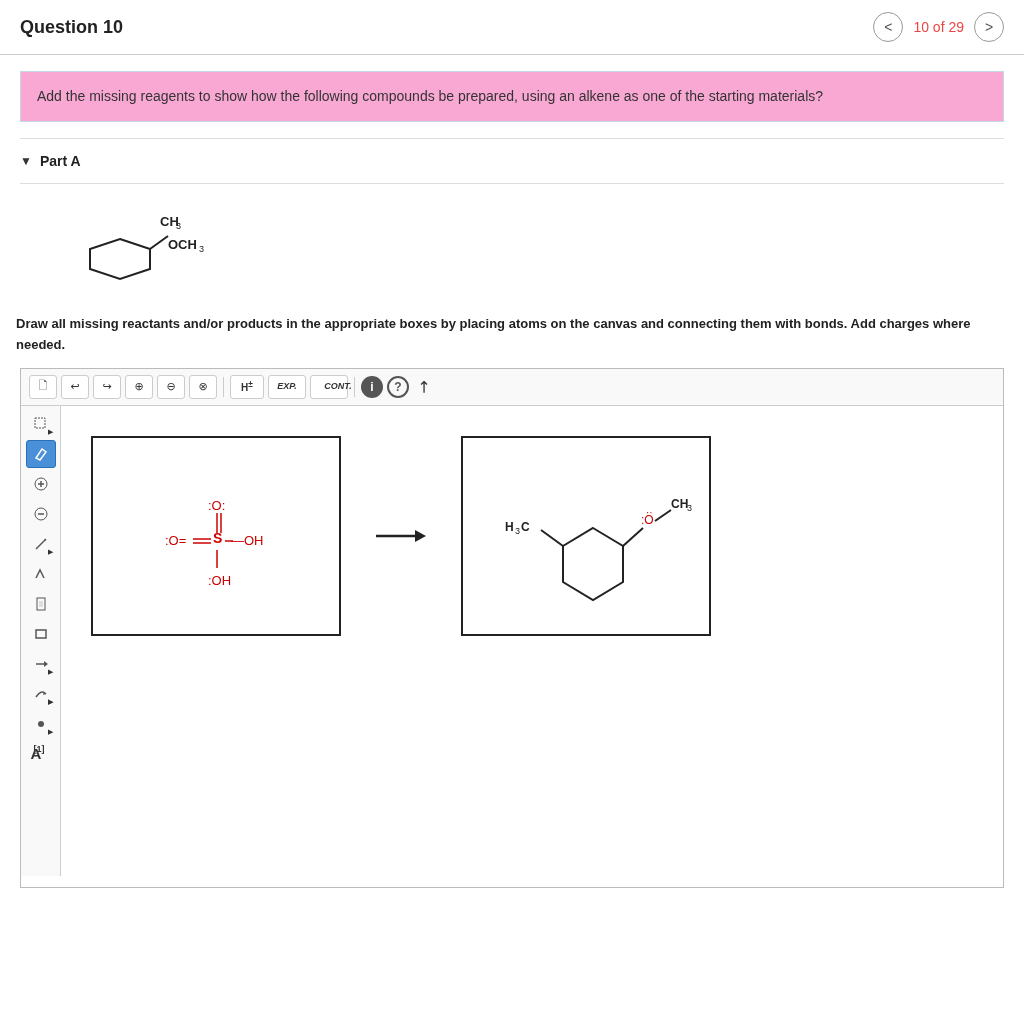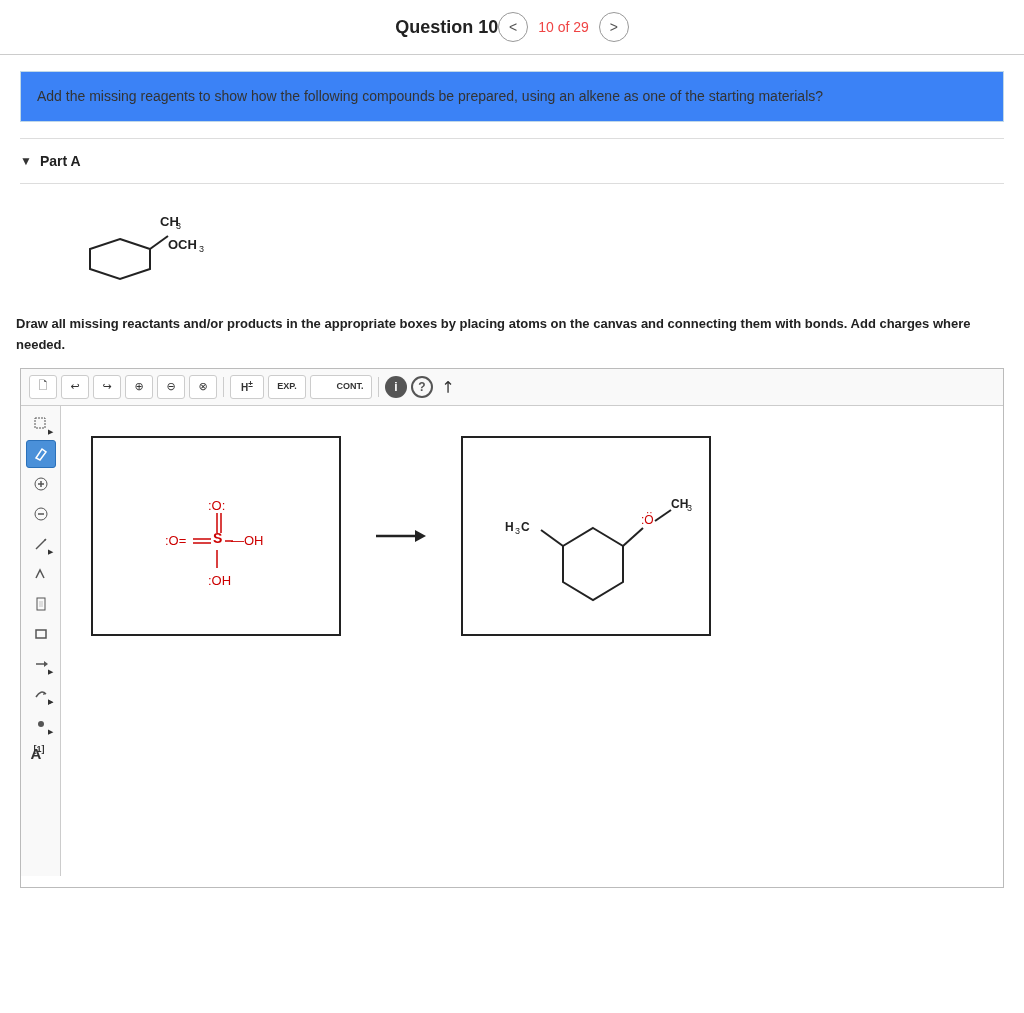--- a/index.html
+++ b/index.html
@@ -2,21 +2,21 @@
 <html><head>
   <meta charset="utf-8">
   <style>
     * { box-sizing: border-box; margin: 0; padding: 0; }
     body { font-family: Arial, sans-serif; background: #fff; color: #222; font-size: 14px; }
 
     
     .header {
       display: flex;
       align-items: center;
-      justify-content: center;
+      justify-content: space-between;
       padding: 12px 20px;
       border-bottom: 1px solid #ccc;
     }
     .header-title {
       font-size: 18px;
       font-weight: bold;
     }
     .nav-controls {
       display: flex;
       align-items: center;
@@ -36,21 +36,21 @@
       color: #555;
     }
     .nav-counter {
       font-size: 14px;
       color: #ef4444;
     }
 
     
     .prompt-box {
       margin: 16px 20px;
-      background: #3b82f6;
+      background: #f9a8d4;
       border: 1px solid #c0d8e8;
       padding: 14px 16px;
       font-size: 14px;
       line-height: 1.5;
       color: #333;
     }
 
     
     .part-section {
       margin: 10px 20px;
@@ -115,20 +115,21 @@
       width: 1px;
       height: 20px;
       background: #ccc;
       margin: 0 2px;
     }
     .toolbar-label {
       font-size: 9px;
       font-weight: bold;
       text-align: right;
       line-height: 1.1;
+      font-style: italic;
     }
 
     
     .canvas-body {
       display: flex;
       flex-direction: row;
       min-height: 470px;
     }
     .tool-sidebar {
       width: 40px;
@@ -286,21 +287,21 @@
     <button class="toolbar-btn" title="Zoom In">⊕</button>
     <button class="toolbar-btn" title="Zoom Out">⊖</button>
     <button class="toolbar-btn" title="Erase">⊗</button>
     <div class="toolbar-sep"></div>
     <button class="toolbar-btn" title="H±" style="width:34px;">
       <span style="font-size:10px;font-weight:bold;">H<sup>±</sup></span>
     </button>
     <button class="toolbar-btn" style="width:38px;">
       <span class="toolbar-label">EXP.</span>
     </button>
-    <button class="toolbar-btn" style="width:62px;padding-left:18px;">
+    <button class="toolbar-btn" style="width:38px;padding-left:18px;">
       <span class="toolbar-label">CONT.</span>
     </button>
     <div class="toolbar-sep"></div>
     <div class="info-icon">i</div>
     <div class="help-icon">?</div>
     <span class="expand-icon" style="margin-left:4px;">↗</span>
   </div>
 
   <div class="canvas-body">
 

